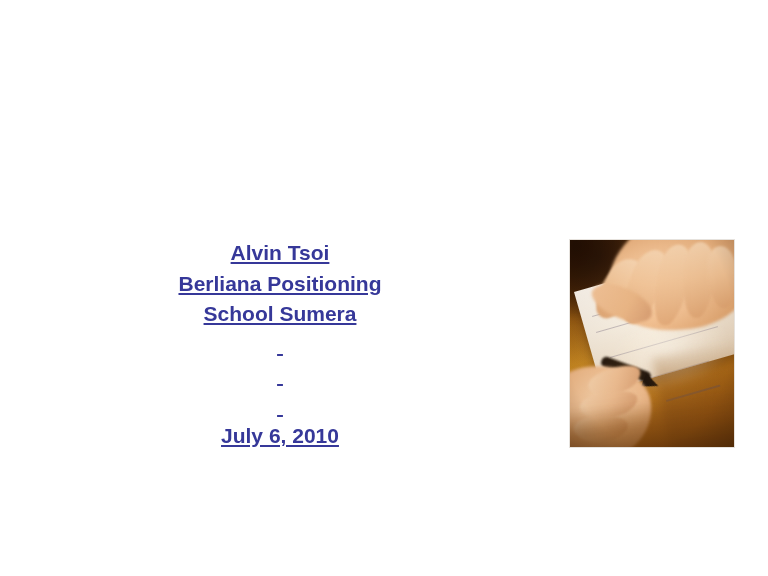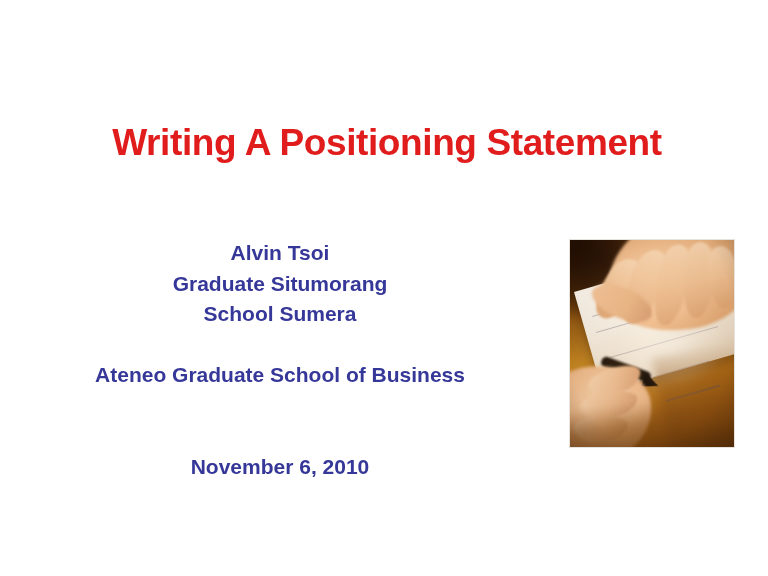--- a/index.html
+++ b/index.html
@@ -46,20 +46,21 @@
     width: 560px;
     text-align: center;
     color: #363899;
     font-size: 21px;
     font-weight: bold;
     line-height: 30.5px;
   }
   .body-line {
     display: block;
     white-space: nowrap;
+    text-decoration: underline;
   }
   .body-line.spacer {
     height: 30.5px;
     font-size: 21px;
   }
   .body-line.spacer::after {
     content: "\00a0";
   }
 
   
@@ -233,31 +234,29 @@
   .ph-soft {
     inset: 0;
     background: radial-gradient(ellipse at 48% 42%, rgba(255,230,195,0.07) 0%, rgba(120,66,14,0.10) 70%, rgba(50,24,4,0.30) 100%);
   }
 </style>
 </head>
 <body>
 
 <div class="slide">
 
-  <div class="slide-title">Writing A Positioning Statement</div>
 
   <div class="body-block">
     <span class="body-line">Alvin Tsoi</span>
-    <span class="body-line">Graduate Situmorang</span>
+    <span class="body-line">Berliana Positioning</span>
     <span class="body-line">School Sumera</span>
     <span class="body-line spacer"></span>
-    <span class="body-line">Ateneo Graduate School of Business</span>
     <span class="body-line spacer"></span>
     <span class="body-line spacer"></span>
-    <span class="body-line">November 6, 2010</span>
+    <span class="body-line">July 6, 2010</span>
   </div>
 
   <div class="photo-frame">
     <div class="photo-inner">
       <div class="ph-layer ph-desk"></div>
       <div class="ph-layer ph-corner"></div>
       <div class="ph-layer ph-paper2"></div>
       <div class="ph-layer ph-paper"></div>
       <div class="ph-layer ph-line l1"></div>
       <div class="ph-layer ph-line l2"></div>

